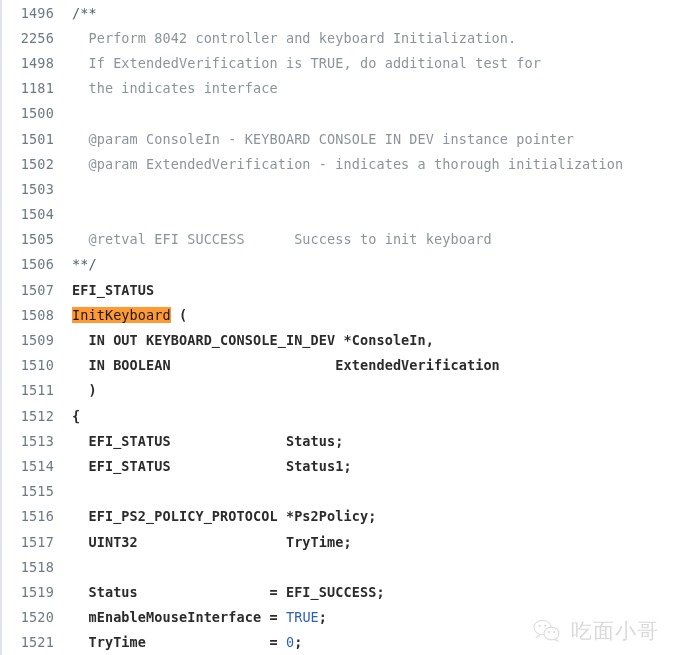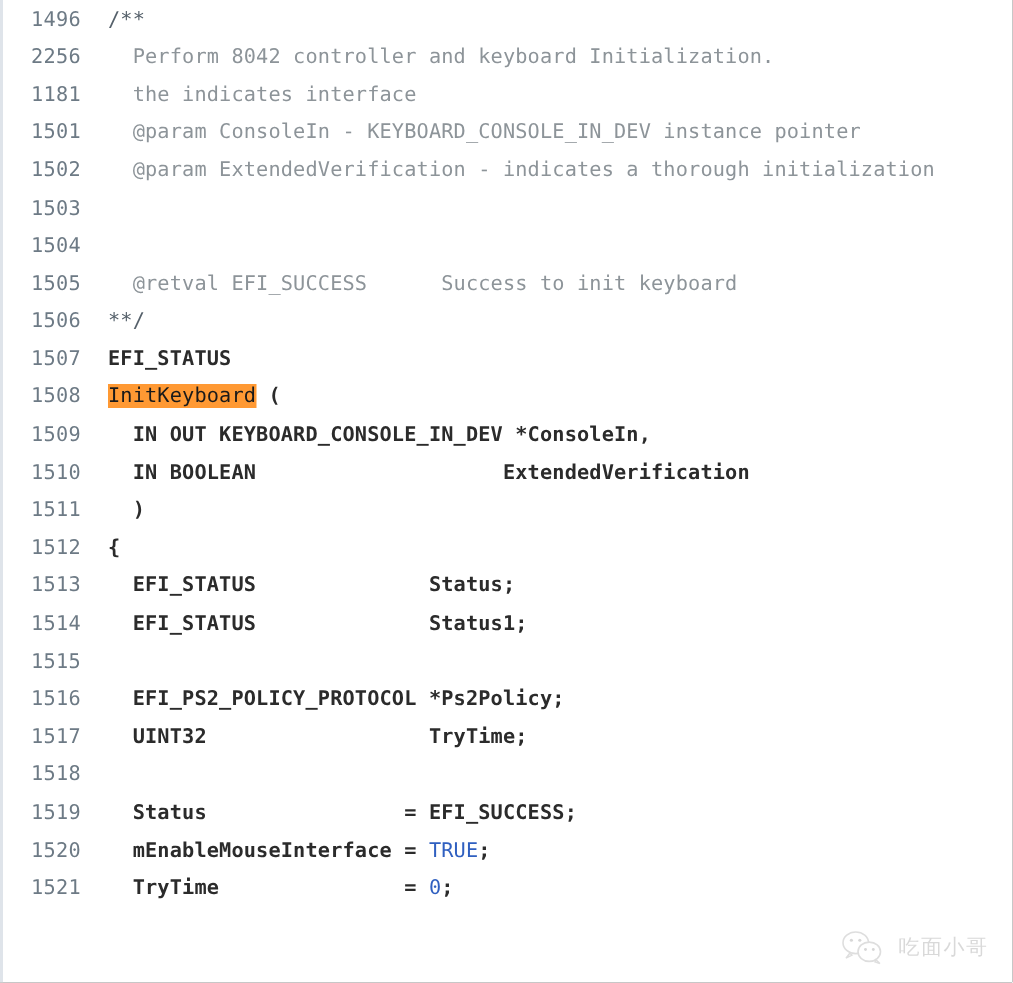--- a/index.html
+++ b/index.html
@@ -66,35 +66,37 @@
     right: 16px;
     bottom: 10px;
     display: flex;
     align-items: center;
     gap: 9px;
     opacity: 0.92;
     pointer-events: none;
   }
   #watermark .wm-text {
     font-family: Liberation Serif, serif;
-    font-size: 14px;
+    font-size: 21px;
     color: #d6d6d6;
     letter-spacing: 1px;
   }
   #watermark svg { display: block; }
 </style>
 </head>
 <body>
 
 <div id="page">
 
   <div id="code-viewer">
       <div class="code-line"><span class="ln">1496</span><span class="lc"><span class="tok-comment-mark">/**</span></span></div>
       <div class="code-line"><span class="ln">2256</span><span class="lc"><span class="tok-comment">  Perform 8042 controller and keyboard Initialization.</span></span></div>
+      <div class="code-line"><span class="ln">1498</span><span class="lc"><span class="tok-comment">  If ExtendedVerification is TRUE, do additional test for</span></span></div>
       <div class="code-line"><span class="ln">1181</span><span class="lc"><span class="tok-comment">  the indicates interface</span></span></div>
+      <div class="code-line"><span class="ln">1500</span><span class="lc"><span class="tok-comment"></span></span></div>
       <div class="code-line"><span class="ln">1501</span><span class="lc"><span class="tok-comment">  @param ConsoleIn - KEYBOARD_CONSOLE_IN_DEV instance pointer</span></span></div>
       <div class="code-line"><span class="ln">1502</span><span class="lc"><span class="tok-comment">  @param ExtendedVerification - indicates a thorough initialization</span></span></div>
       <div class="code-line"><span class="ln">1503</span><span class="lc"><span class="tok-comment"></span></span></div>
       <div class="code-line"><span class="ln">1504</span></div>
       <div class="code-line"><span class="ln">1505</span><span class="lc"><span class="tok-comment">  @retval EFI_SUCCESS      Success to init keyboard</span></span></div>
       <div class="code-line"><span class="ln">1506</span><span class="lc"><span class="tok-comment-mark">**/</span></span></div>
       <div class="code-line"><span class="ln">1507</span><span class="lc"><span class="tok-code">EFI_STATUS</span></span></div>
       <div class="code-line"><span class="ln">1508</span><span class="lc"><span class="tok-hl">InitKeyboard</span><span class="tok-code"> (</span></span></div>
       <div class="code-line"><span class="ln">1509</span><span class="lc"><span class="tok-code">  IN OUT KEYBOARD_CONSOLE_IN_DEV *ConsoleIn,</span></span></div>
       <div class="code-line"><span class="ln">1510</span><span class="lc"><span class="tok-code">  IN BOOLEAN                    ExtendedVerification</span></span></div>

